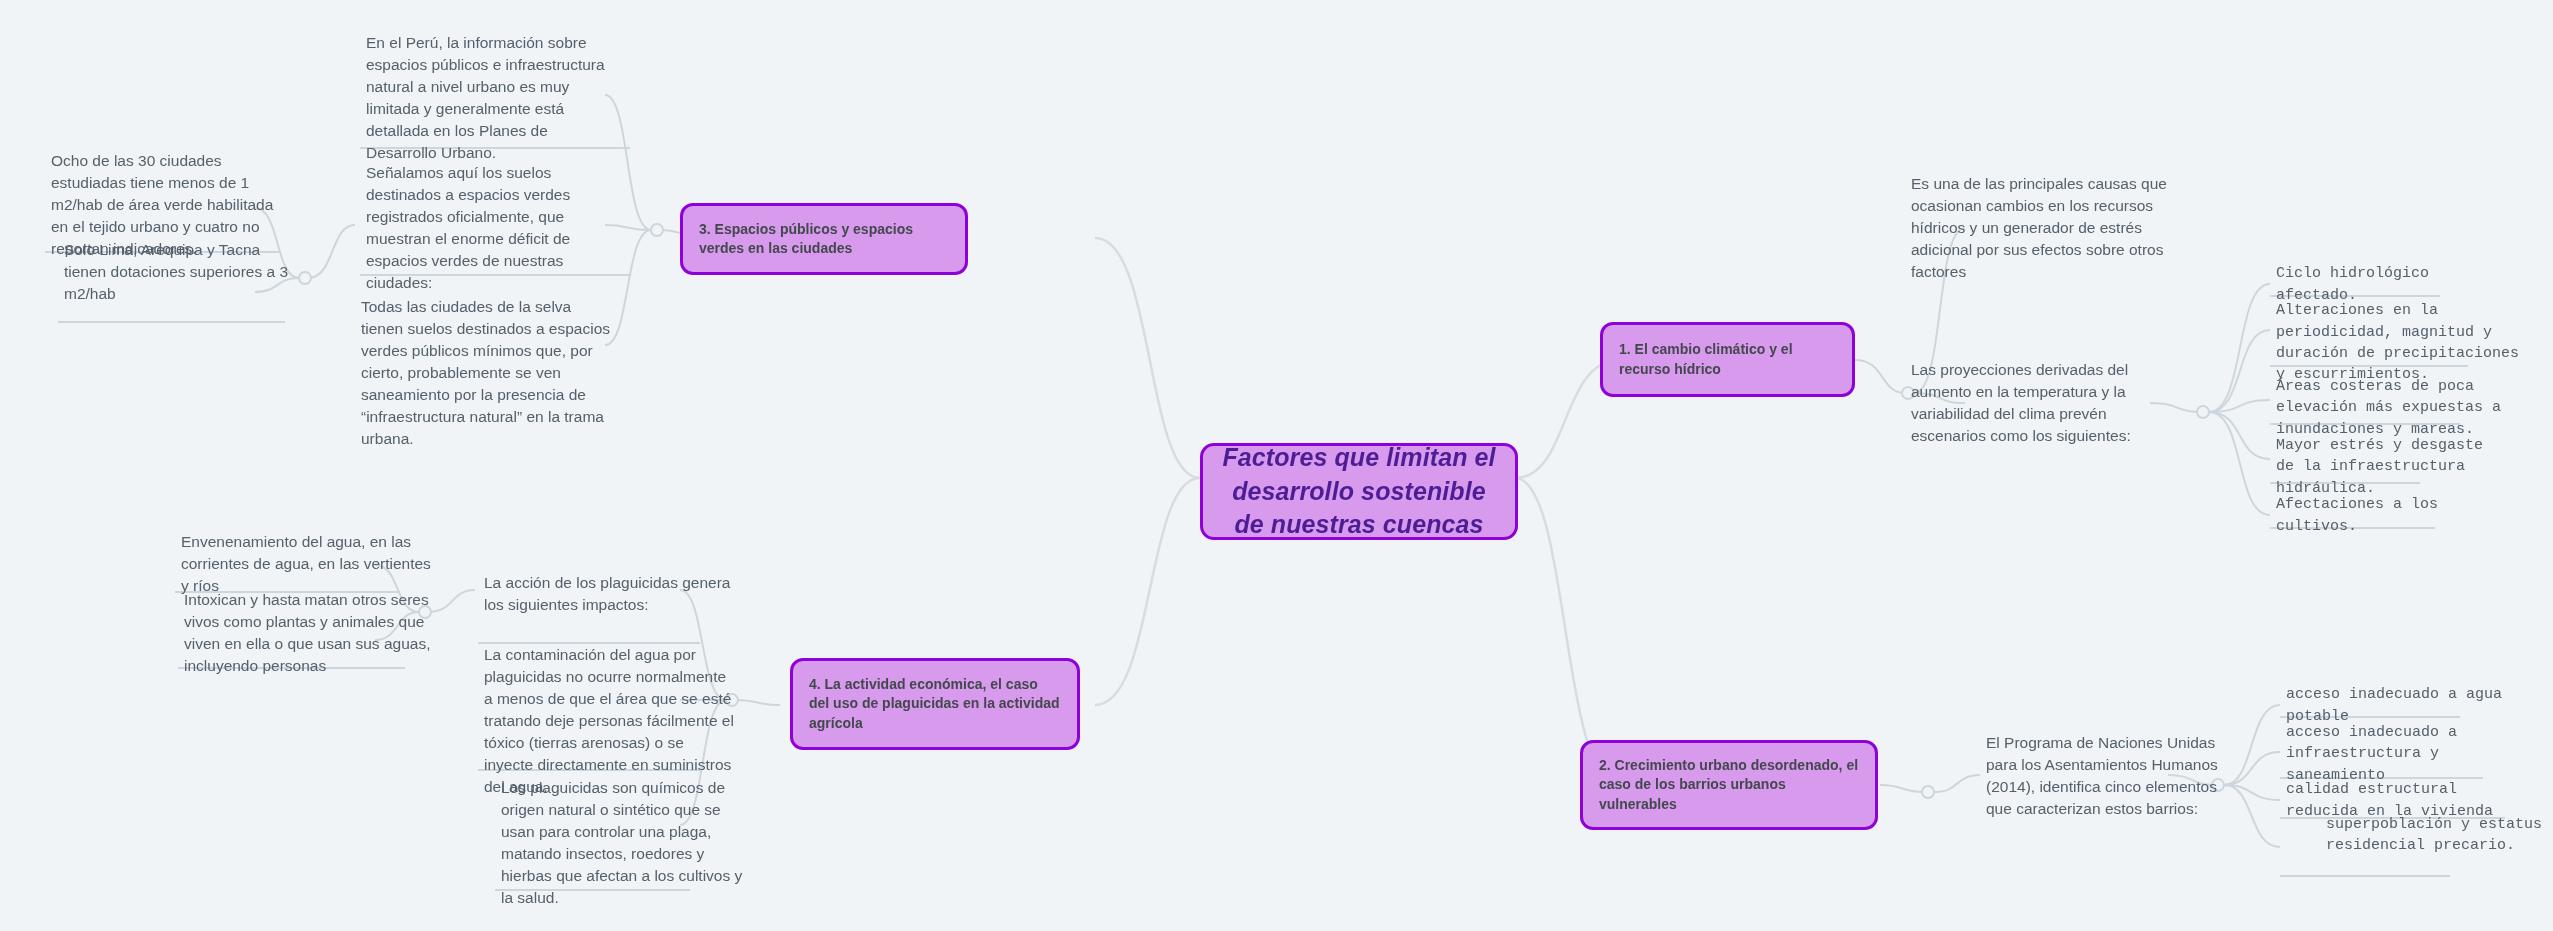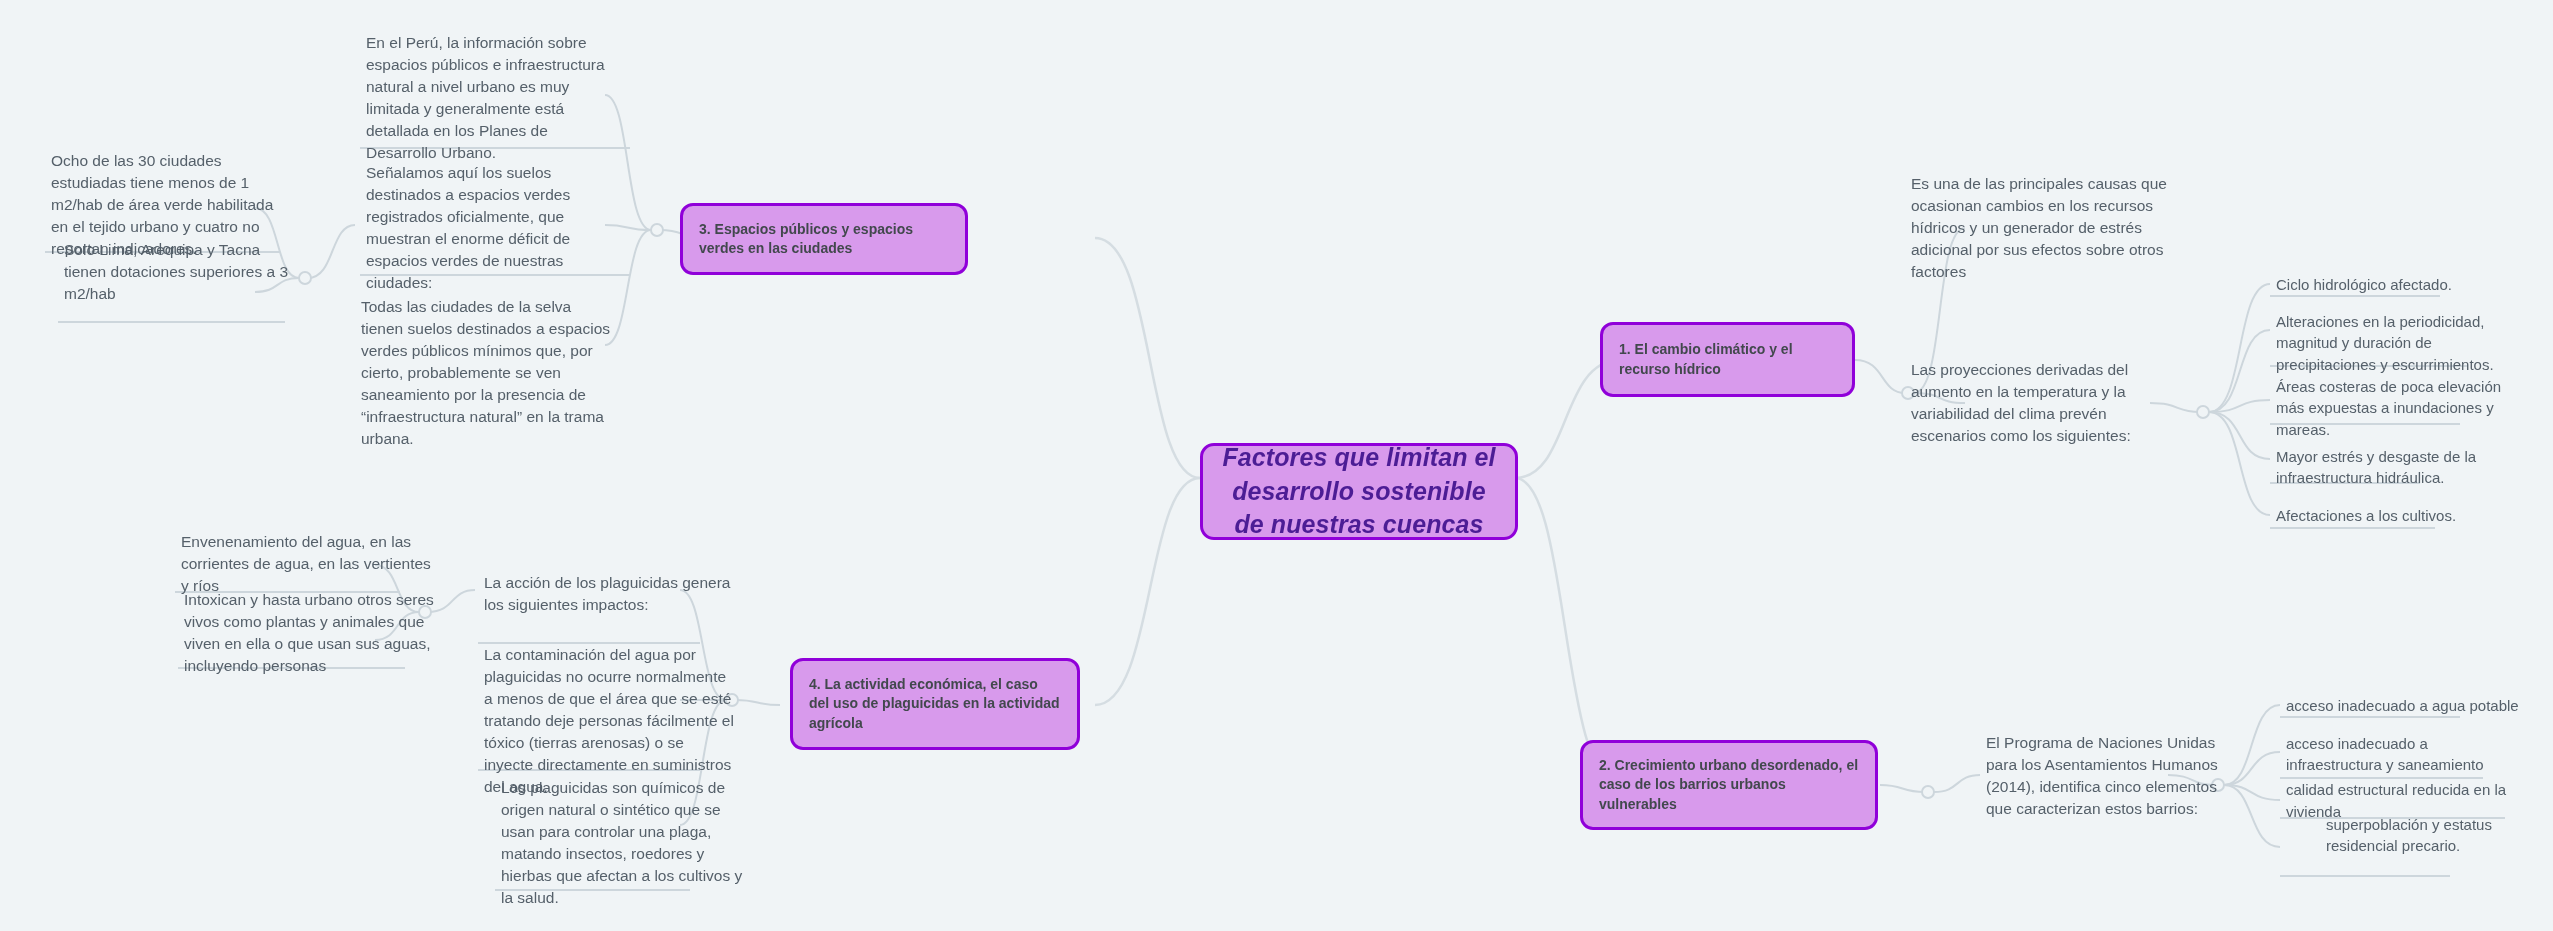--- a/index.html
+++ b/index.html
@@ -71,20 +71,21 @@
     align-items: center;
     padding: 2px 6px;
   }
   .leaf .txt {
     font-size: 15.5px;
     line-height: 1.42;
     color: #55606a;
   }
   .leaf.small .txt {
     font-size: 15px;
+    font-family: Liberation Mono, monospace;
   }
   svg.conn path {
     fill: none;
     stroke: #cdd6dc;
     stroke-width: 2;
   }
   svg.conn circle.joint {
     fill: #f0f4f6;
     stroke: #cdd6dc;
     stroke-width: 2;
@@ -274,16 +275,16 @@
 
   <div class="node leaf" style="left:495px; top:795px; width:258px; height:95px;">
     <span class="txt">Los plaguicidas son químicos de origen natural o sintético que se usan para controlar  una plaga, matando insectos, roedores y hierbas que afectan a los cultivos y la salud.</span>
   </div>
 
   <div class="node leaf" style="left:175px; top:540px; width:265px; height:48px;">
     <span class="txt">Envenenamiento del agua, en las corrientes de agua, en las vertientes y ríos</span>
   </div>
 
   <div class="node leaf" style="left:178px; top:598px; width:268px; height:70px;">
-    <span class="txt">Intoxican y hasta urbano otros seres vivos como plantas y animales que viven en ella o que usan sus aguas, incluyendo personas</span>
+    <span class="txt">Intoxican y hasta matan otros seres vivos como plantas y animales que viven en ella o que usan sus aguas, incluyendo personas</span>
   </div>
 
 </div>
 
 </body></html>

